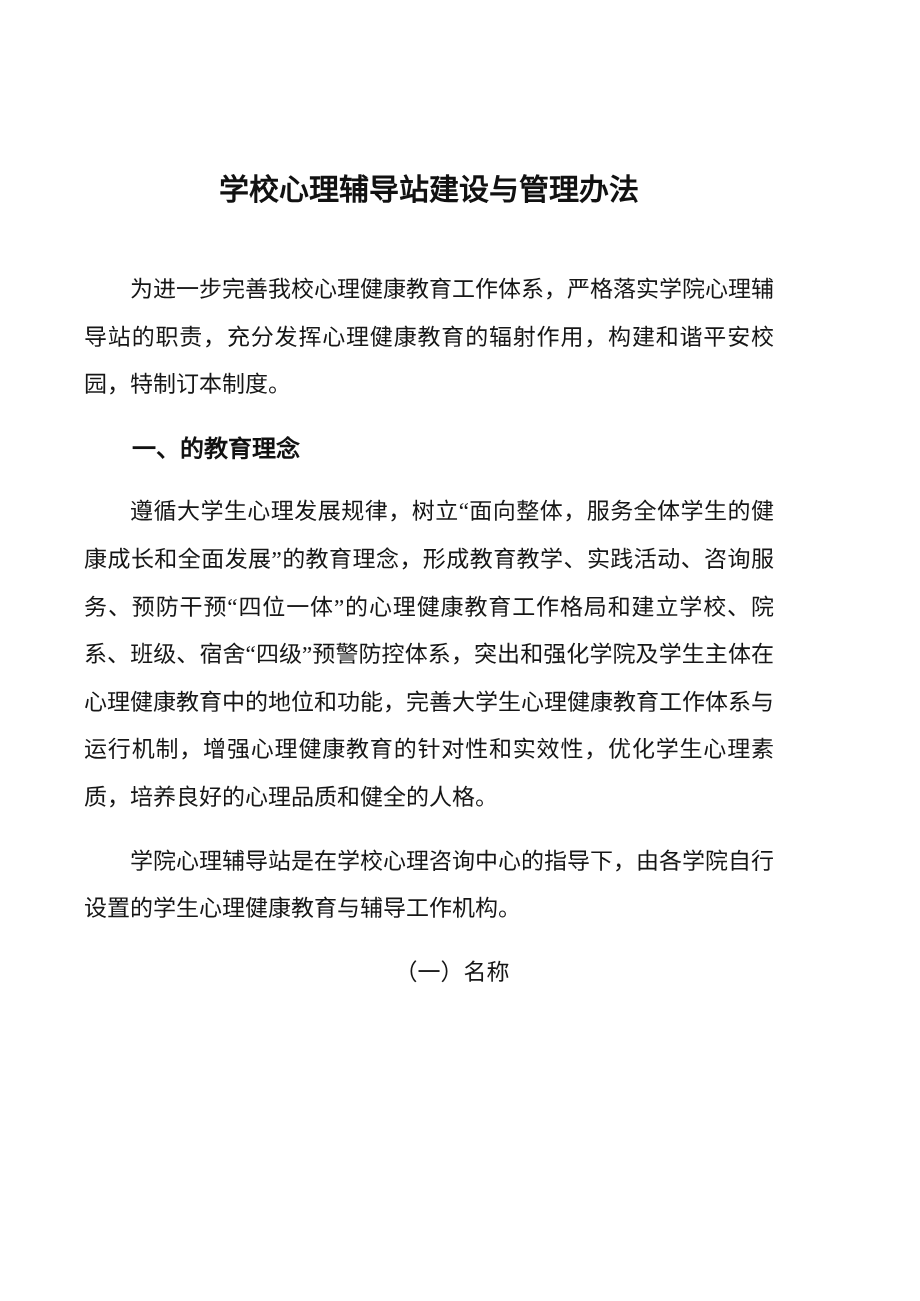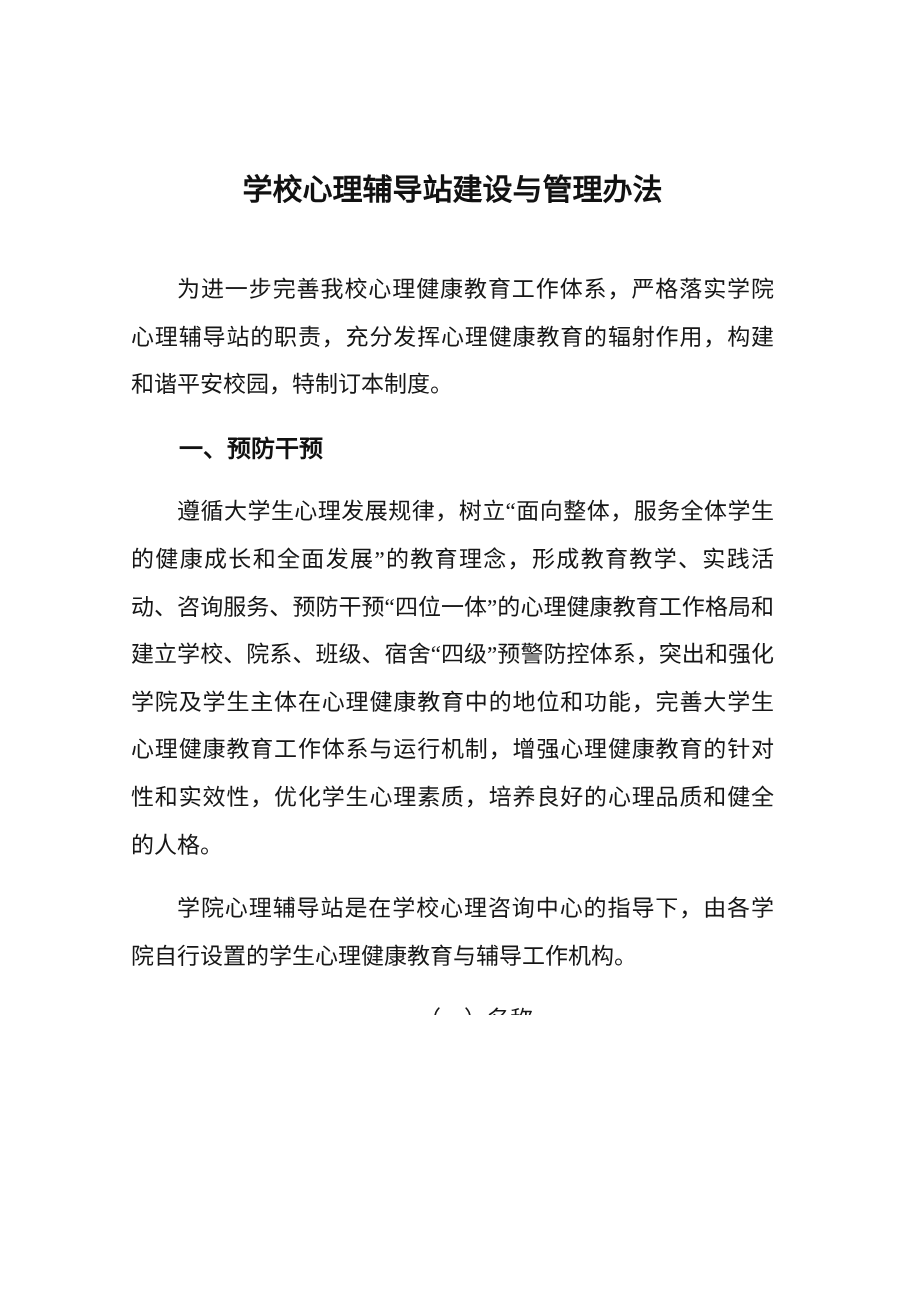--- a/index.html
+++ b/index.html
@@ -8,21 +8,21 @@
     background: #ffffff;
   }
   .page {
     position: relative;
     width: 920px;
     height: 1015px;
     margin: 0 auto;
     background: #ffffff;
     color: #161616;
     box-sizing: border-box;
-    padding: 0 130px 0 115px;
+    padding: 0 130px 0 68px;
     overflow: hidden;
     font-family: "Liberation Serif", serif;
   }
   .doc-title {
     margin: 172px 0 0 0;
     font-family: "Liberation Sans", sans-serif;
     font-weight: bold;
     font-size: 30px;
     line-height: 36px;
     text-align: center;
@@ -55,21 +55,21 @@
 </style>
 </head>
 <body>
 
 <div class="page">
   <h1 class="doc-title">学校心理辅导站建设与管理办法</h1>
 
   <div class="doc-body">
     <p class="para">为进一步完善我校心理健康教育工作体系，严格落实学院心理辅导站的职责，充分发挥心理健康教育的辐射作用，构建和谐平安校园，特制订本制度。</p>
 
-    <p class="heading">一、预防干预</p>
+    <p class="heading">一、的教育理念</p>
 
     <p class="para">遵循大学生心理发展规律，树立“面向整体，服务全体学生的健康成长和全面发展”的教育理念，形成教育教学、实践活动、咨询服务、预防干预“四位一体”的心理健康教育工作格局和建立学校、院系、班级、宿舍“四级”预警防控体系，突出和强化学院及学生主体在心理健康教育中的地位和功能，完善大学生心理健康教育工作体系与运行机制，增强心理健康教育的针对性和实效性，优化学生心理素质，培养良好的心理品质和健全的人格。</p>
 
 
     <p class="para">学院心理辅导站是在学校心理咨询中心的指导下，由各学院自行设置的学生心理健康教育与辅导工作机构。</p>
 
     <p class="item">（一）名称</p>
 
     <p class="item">构建和谐平安校园</p>
 

